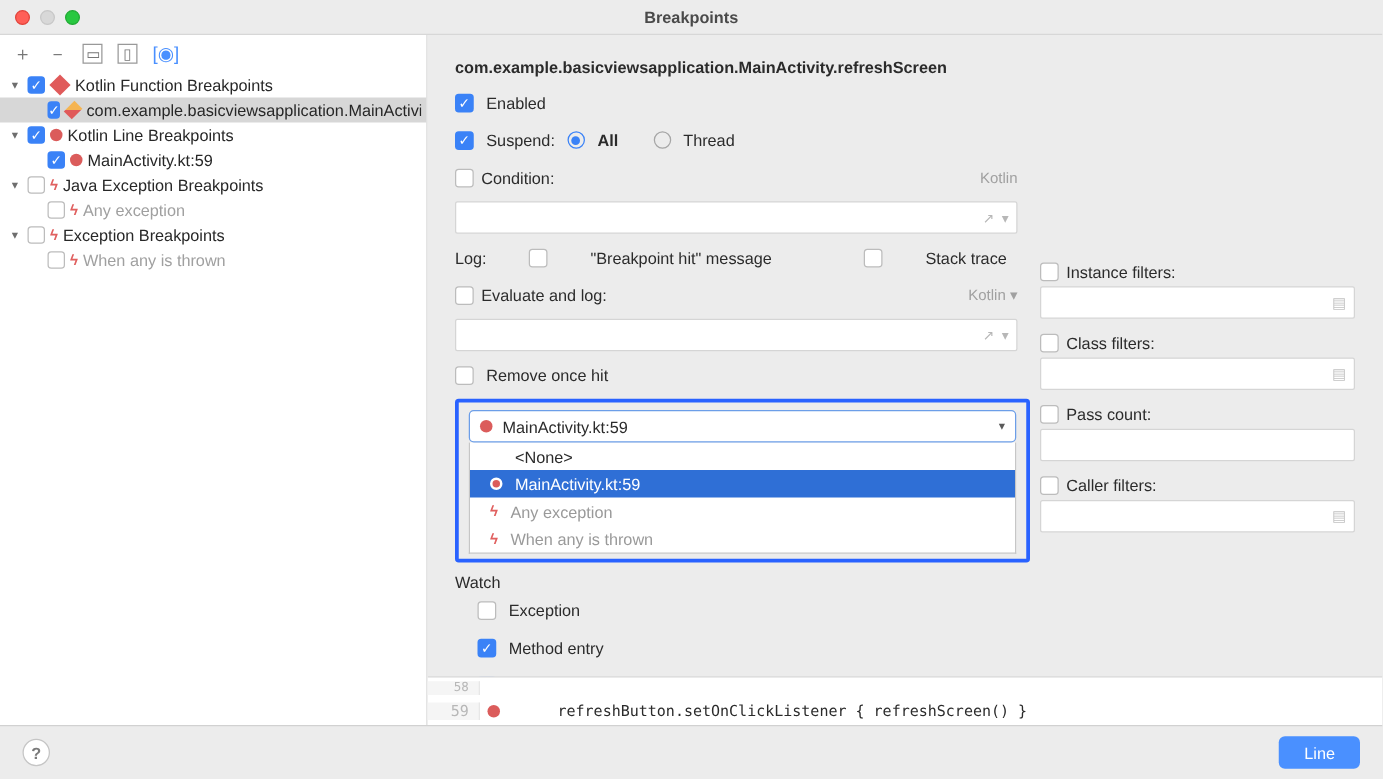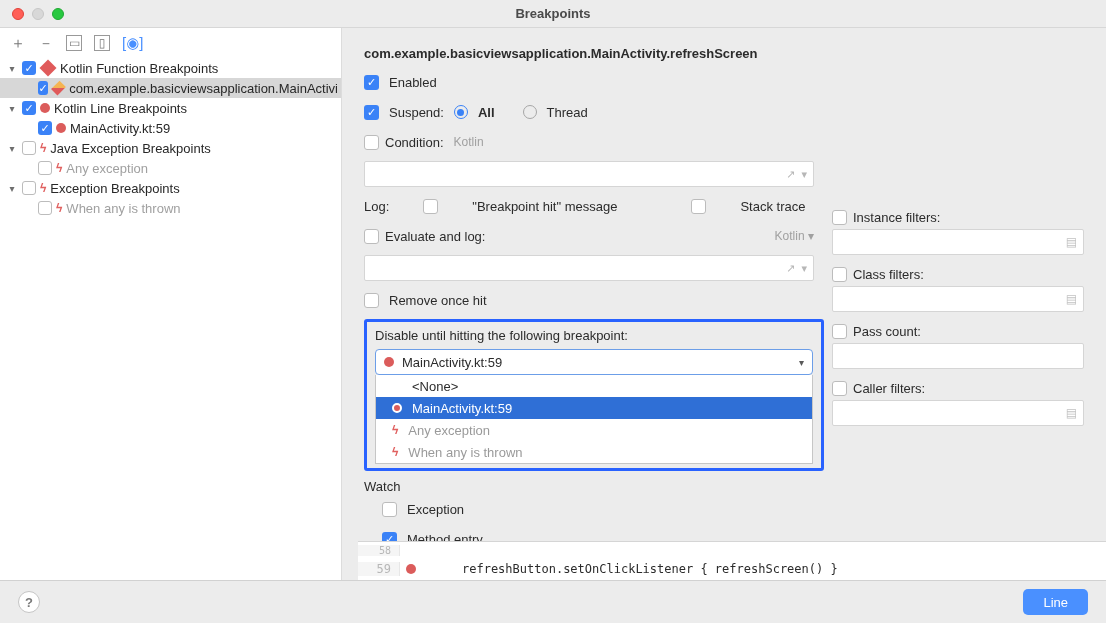--- a/index.html
+++ b/index.html
@@ -117,21 +117,21 @@
   }
   .combo .caret { margin-left:auto; color:#5a5a5a; font-size:10px; }
   .dropdown {
     border:1px solid #c6c6c6; border-top:none; background:#fff;
   }
   .dd-item { display:flex; align-items:center; height:22px; padding:0 16px; gap:10px; font-size:13px;}
   .dd-item.sel { background:#2f6fd6; color:#fff; }
   .dd-item.muted { color:#9a9a9a; }
   .sectionlabel { font-size:13px; margin:8px 0 4px 0; }
   .codebar {
-    position:absolute; left:16px; right:0; bottom:0;
+    position:absolute; left:0; right:0; bottom:0;
     border-top:1px solid #d5d5d5;
     background:#fff;
     font-family: "Menlo", monospace;
     font-size:12px;
   }
   .codeline { display:flex; align-items:center; height:22px;}
   .gutter { width:42px; text-align:right; padding-right:8px; color:#b7b7b7; background:#f5f5f5; border-right:1px solid #e7e7e7;}
   .bpmark { width:22px; display:flex; justify-content:center;}
   .codetxt { padding-left: 40px; }
   .footer {
@@ -239,21 +239,21 @@
     <div class="line">
       <span class="chk on">✓</span>
       <span>Suspend:</span>
       <span class="radio on"></span>
       <span style="font-weight:600;">All</span>
       <span style="width:8px;"></span>
       <span class="radio"></span>
       <span>Thread</span>
     </div>
 
-    <div class="line" style="justify-content:flex-start; width:450px;">
+    <div class="line" style="justify-content:space-between; width:450px;">
       <div class="group">
         <span class="chk off"></span>
         <span>Condition:</span>
       </div>
       <span class="lang-hint">Kotlin</span>
     </div>
     <div class="line" style="width:450px; margin-left:0;">
       <div class="textbox tb-wide">
         <span class="expand-ic">↗</span>
         <span class="expand-ic">▾</span>
@@ -282,21 +282,20 @@
         <span class="expand-ic">▾</span>
       </div>
     </div>
 
     <div class="line">
       <span class="chk off"></span>
       <span>Remove once hit</span>
     </div>
 
     <div class="highlight-box">
-      <div style="margin-bottom:6px;">Disable until hitting the following breakpoint:</div>
       <div class="combo">
         <span class="reddot"></span>
         <span>MainActivity.kt:59</span>
         <span class="caret">▾</span>
       </div>
       <div class="dropdown">
         <div class="dd-item">
           <span style="width:10px;"></span>
           <span>&lt;None&gt;</span>
         </div>

